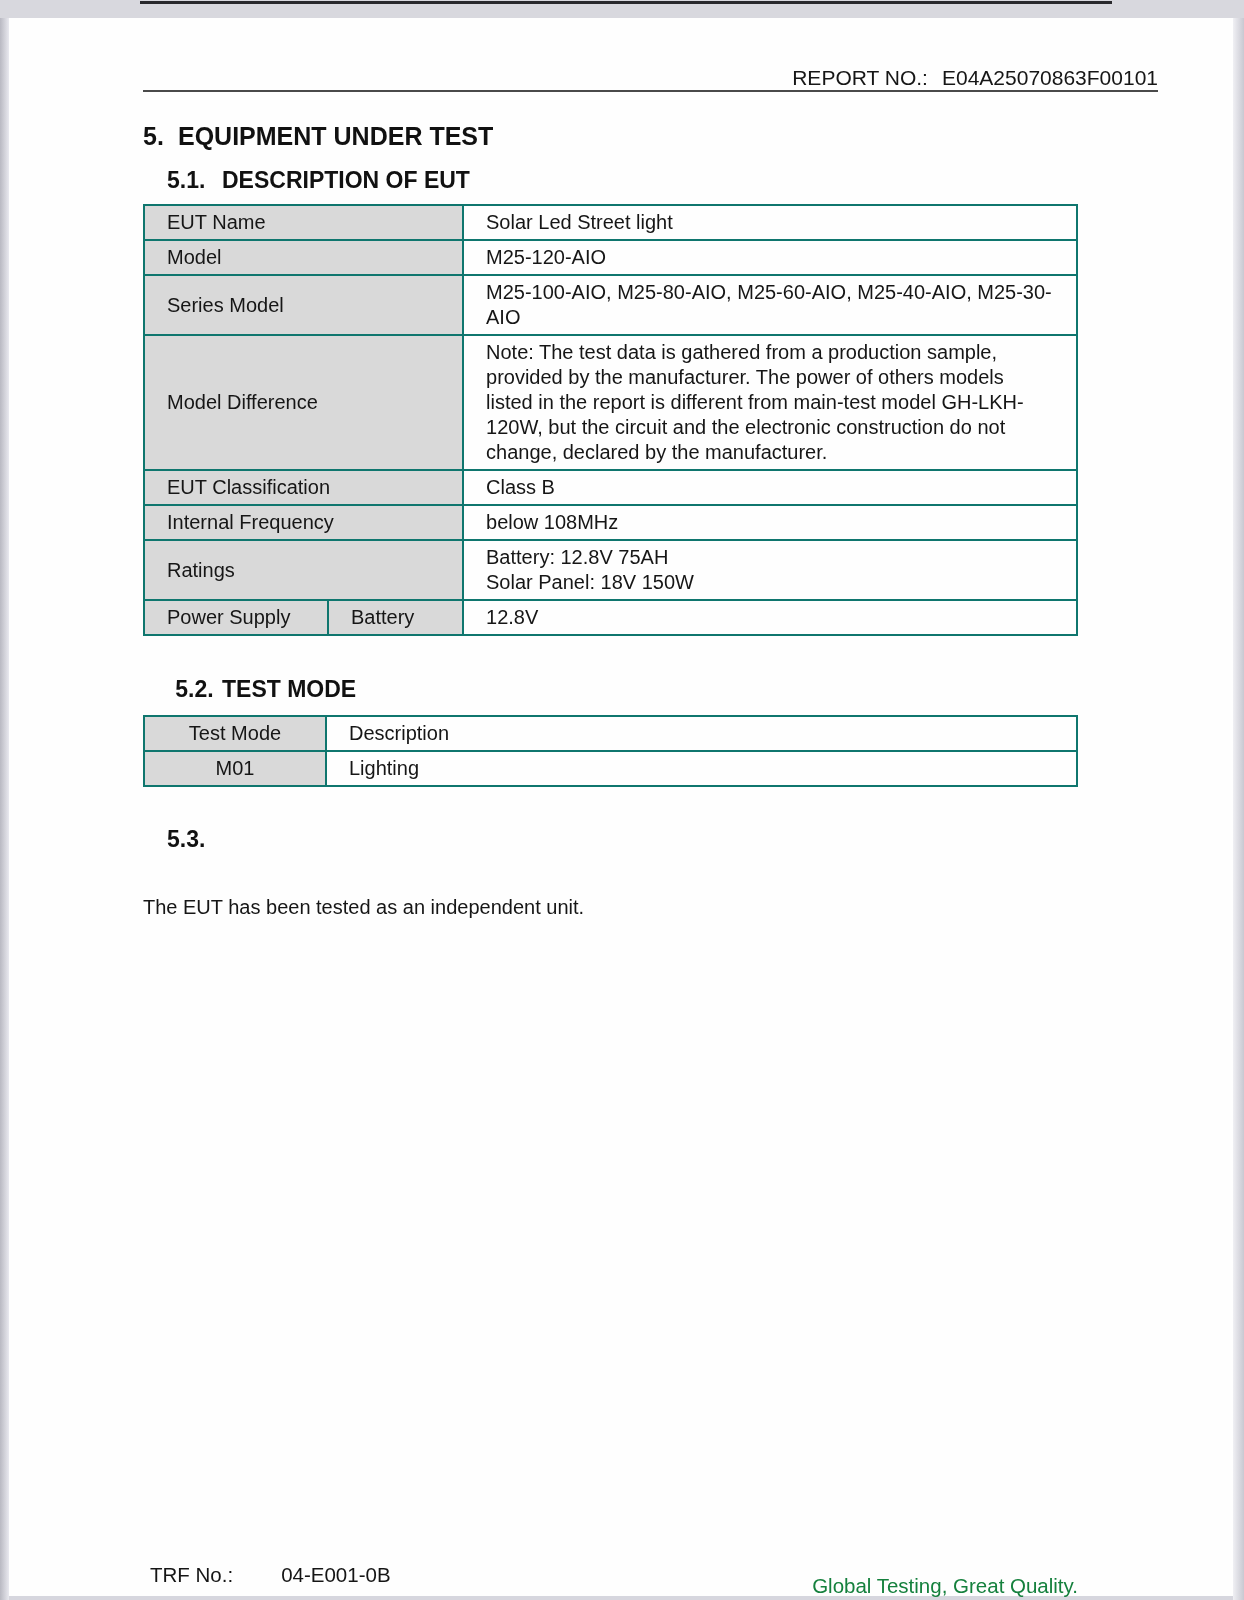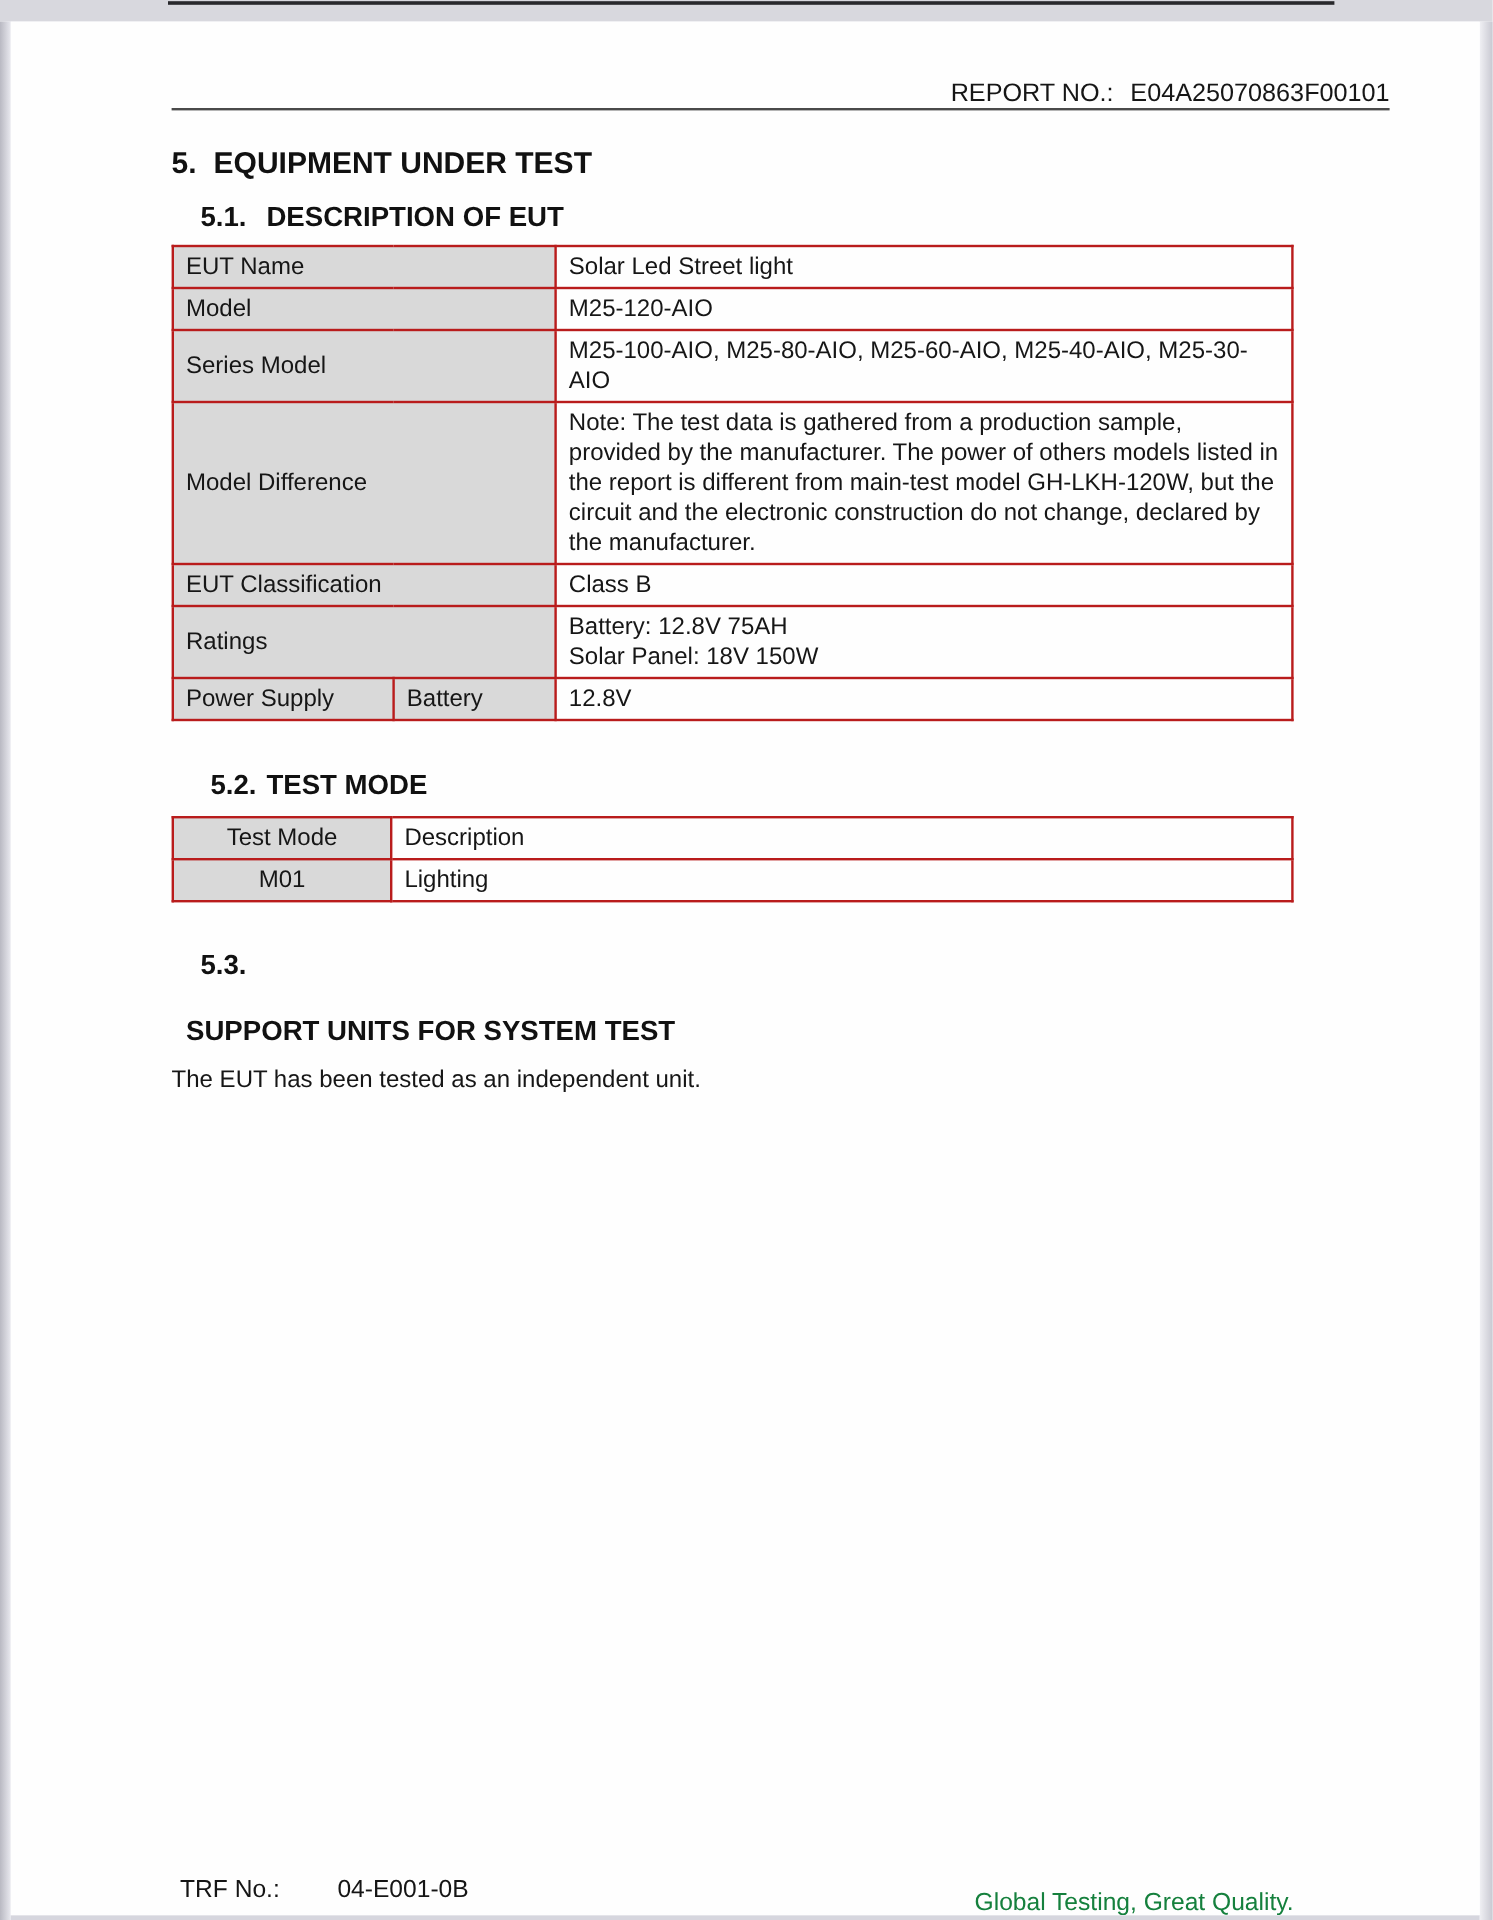--- a/index.html
+++ b/index.html
@@ -37,21 +37,21 @@
   
   .sec-h1 { display:flex; margin-top:29px; font-size:25px; font-weight:bold; line-height:30px; color:#111; }
   .sec-h1 .num { width:35px; flex:0 0 35px; }
   .sec-h2 { display:flex; margin-top:15px; padding-left:12px; font-size:23px; font-weight:bold; line-height:28px; color:#111; }
   .sec-h2 .num { width:55px; flex:0 0 55px;margin-left:12px; }
   .sec-h2.gap-lg { margin-top:39px;text-align:center; }
   .sec-h2.gap-lg2 { margin-top:38px;flex-direction:column; }
 
   
   table { border-collapse:collapse; width:935px; margin-top:10px; font-size:20px; color:#161616; table-layout:fixed; }
-  td { border:2px solid #b91c1c; padding:4px 10px; line-height:25px; vertical-align:middle; word-wrap:break-word; }
+  td { border:2px solid #0f766e; padding:4px 22px; line-height:25px; vertical-align:middle; word-wrap:break-word; }
   .lbl { background:#d9d9d9; }
   .t2 { margin-top:12px; }
   .t2 .center { text-align:center; }
 
   
   .body-text { margin-top:15px; font-size:20px; line-height:24px; color:#161616; }
 
   
   .doc-footer {
     position:absolute; top:1545px; left:134px; width:935px;
@@ -111,20 +111,24 @@
       </tr>
       <tr>
         <td class="lbl" colspan="2">Model Difference</td>
         <td>Note: The test data is gathered from a production sample, provided by the manufacturer. The power of others models listed in the report is different from main-test model GH-LKH-120W, but the circuit and the electronic construction do not change, declared by the manufacturer.</td>
       </tr>
       <tr>
         <td class="lbl" colspan="2">EUT Classification</td>
         <td>Class B</td>
       </tr>
       <tr>
+        <td class="lbl" colspan="2">Internal Frequency</td>
+        <td>below 108MHz</td>
+      </tr>
+      <tr>
         <td class="lbl" colspan="2">Ratings</td>
         <td>
           <div>Battery: 12.8V 75AH</div>
           <div>Solar Panel: 18V 150W</div>
         </td>
       </tr>
       <tr>
         <td class="lbl">Power Supply</td>
         <td class="lbl">Battery</td>
         <td>12.8V</td>
@@ -149,21 +153,20 @@
       </tr>
       <tr>
         <td class="lbl center">M01</td>
         <td>Lighting</td>
       </tr>
     </tbody>
       </table>
 
     <div class="sec-h2 gap-lg2">
       <span class="num">5.3.</span>
-      <span>SUPPORT UNITS FOR SYSTEM TEST</span>
     </div>
 
     <div class="body-text">The EUT has been tested as an independent unit.</div>
 
   </div>
 
   <div class="doc-footer">
     <div class="left">
       <span>TRF No.:</span><span class="val">04-E001-0B</span>
     </div>

